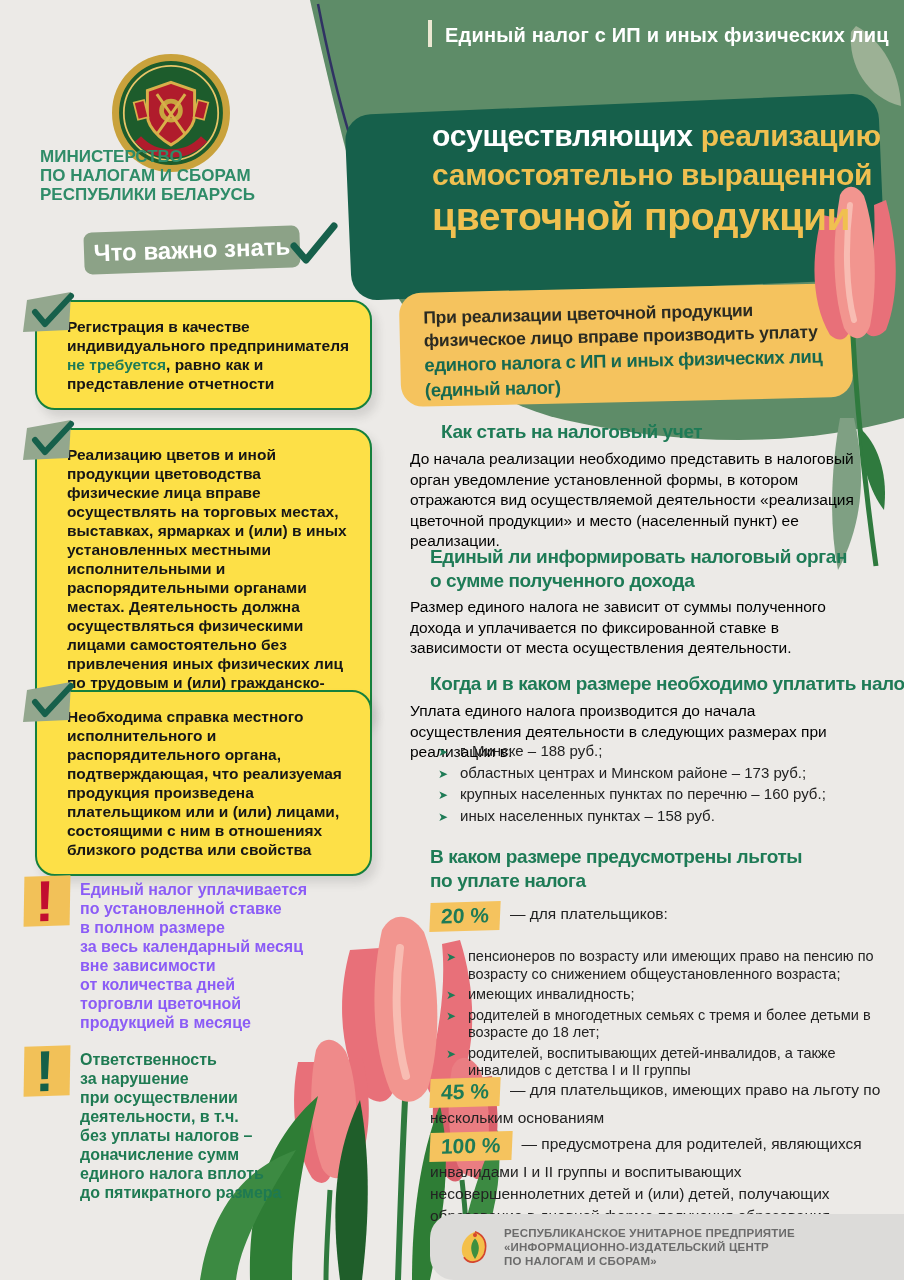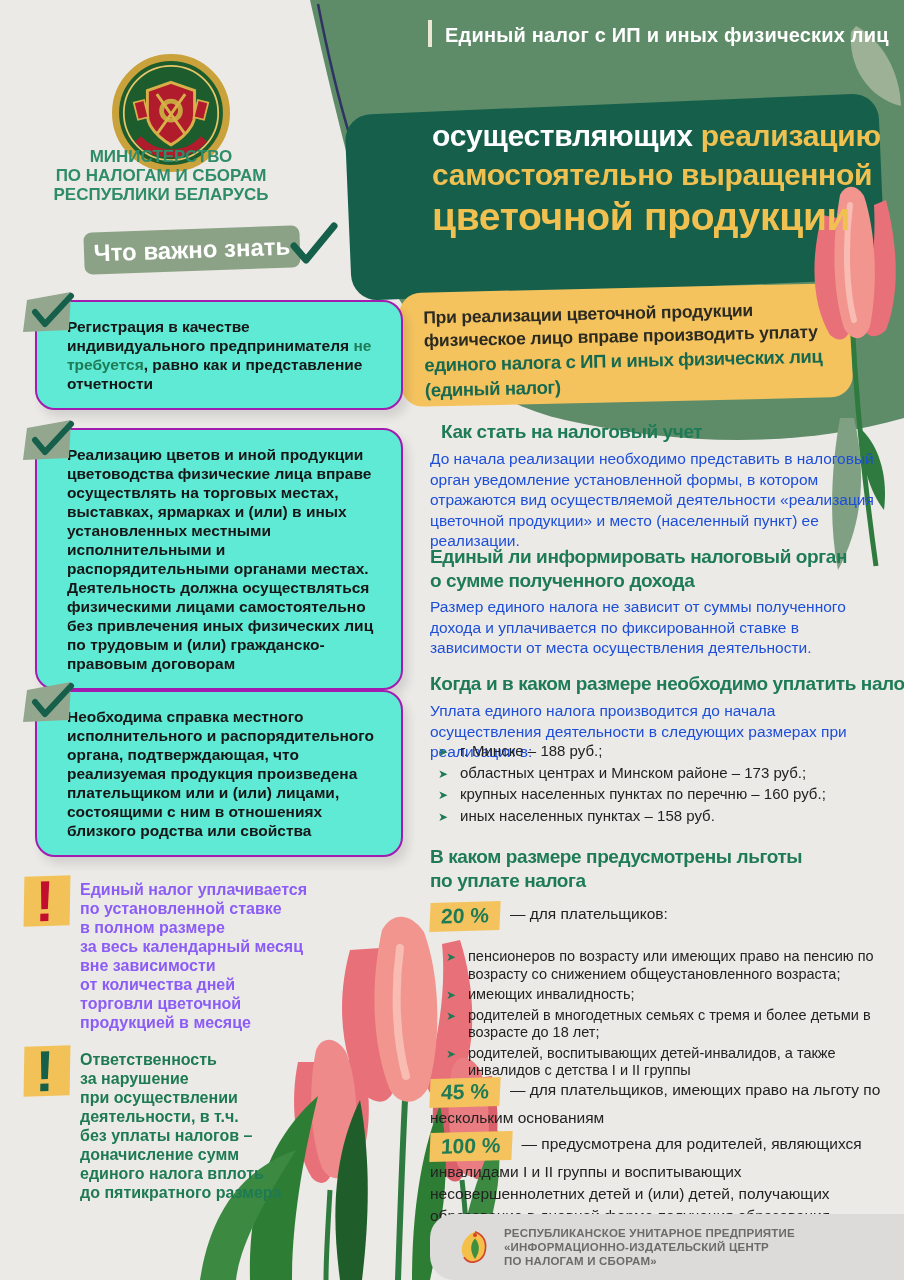--- a/index.html
+++ b/index.html
@@ -9,27 +9,27 @@
   svg{display:block;}
   
   .bg-svg{position:absolute;inset:0;z-index:0;pointer-events:none;}
   .tulips{position:absolute;inset:0;z-index:4;pointer-events:none;}
   
   .top-tag{left:428px;top:20px;z-index:6;display:flex;align-items:flex-end;}
   .top-tag .bar{width:4px;height:27px;background:#ece7d2;margin-right:13px;}
   .top-tag .lbl{color:#fff;font-weight:bold;font-size:20px;letter-spacing:.2px;}
   
   .emblem{left:112px;top:54px;z-index:6;}
-  .ministry-name{left:16px;top:147px;width:290px;z-index:6;text-align:center;
+  .ministry-name{left:40px;top:147px;width:290px;z-index:6;text-align:left;
     color:#2f8c68;font-weight:bold;font-size:17px;line-height:19px;white-space:pre-line;}
   .banner{left:84px;top:229px;width:216px;height:42px;z-index:6;background:#8ca287;border-radius:8px;
     transform:rotate(-2deg);color:#fff;font-weight:bold;font-size:24px;text-align:center;line-height:42px;}
   .banner-check{left:288px;top:220px;z-index:7;}
   
-  .card{left:35px;width:368px;z-index:6;box-sizing:border-box;background:#5eead4;border:2px solid #a21caf;
+  .card{left:35px;width:337px;z-index:6;box-sizing:border-box;background:#fde047;border:2px solid #15803d;
     border-radius:20px;padding:15px 14px 15px 30px;font-weight:bold;font-size:15.5px;line-height:19px;
     color:#161616;box-shadow:5px 7px 10px rgba(60,60,60,.14);}
   .card .accent{color:#1e7b56;}
   .check-badge{position:absolute;left:-16px;top:-14px;}
   
   .warn-badge{width:46px;height:50px;background:#f2c158;z-index:6;transform:skew(-3deg) rotate(-2deg);}
   .warn-badge .mark{position:absolute;left:11px;top:-4px;font-size:58px;font-weight:bold;line-height:58px;}
   .warn-badge.red .mark{color:#c20e2f;}
   .warn-badge.green .mark{color:#156048;}
   .warning{left:80px;width:310px;z-index:6;font-weight:bold;font-size:16px;line-height:19px;white-space:pre-line;}
@@ -43,21 +43,21 @@
   .hero-title .yl{color:#f0c050;}
   .hero-title .big{font-size:39px;line-height:46px;}
   .hero-note{left:400px;top:288px;width:452px;height:114px;z-index:3;background:#f5c35e;border-radius:22px;
     transform:rotate(-1.3deg);box-sizing:border-box;padding:14px 24px;}
   .hero-note .nd{color:#2b2b22;font-weight:bold;font-size:17.5px;line-height:23px;letter-spacing:-.2px;white-space:nowrap;}
   .hero-note .ng{color:#17694f;font-weight:bold;font-size:18.5px;line-height:25px;letter-spacing:-.4px;white-space:nowrap;}
   
   .sec-h{left:430px;z-index:6;color:#1e7b56;font-weight:bold;font-size:19px;line-height:24px;
     letter-spacing:-.4px;white-space:pre-line;}
   .nowrap{white-space:nowrap;}
-  .sec-b{left:430px;width:458px;z-index:6;color:#1d4ed8;font-size:15.5px;line-height:20.5px;}
+  .sec-b{left:410px;width:458px;z-index:6;color:#000000;font-size:15.5px;line-height:20.5px;}
   .blist{z-index:6;list-style:none;margin:0;padding:0;}
   .blist li{position:relative;padding-left:22px;margin-bottom:3px;color:#222;font-size:15px;line-height:18.5px;}
   .blist .arr{position:absolute;left:0;top:1px;color:#1e7b56;font-size:12px;}
   .tier{left:430px;width:465px;z-index:6;color:#222;font-size:15.5px;line-height:22px;}
   .pct{display:inline-block;background:#f5c35e;color:#1e7b56;font-weight:bold;font-size:21px;
     padding:3px 11px 4px;margin-right:10px;transform:skew(-4deg) rotate(-1.5deg);vertical-align:-4px;}
   
   .footer-bar{left:430px;top:1214px;width:474px;height:66px;z-index:12;background:#dcdbd9;
     border-radius:24px 0 0 24px;display:flex;align-items:center;padding-left:28px;box-sizing:border-box;}
   .footer-bar .copy{font-size:19px;color:#3d3d3d;margin-right:16px;}

